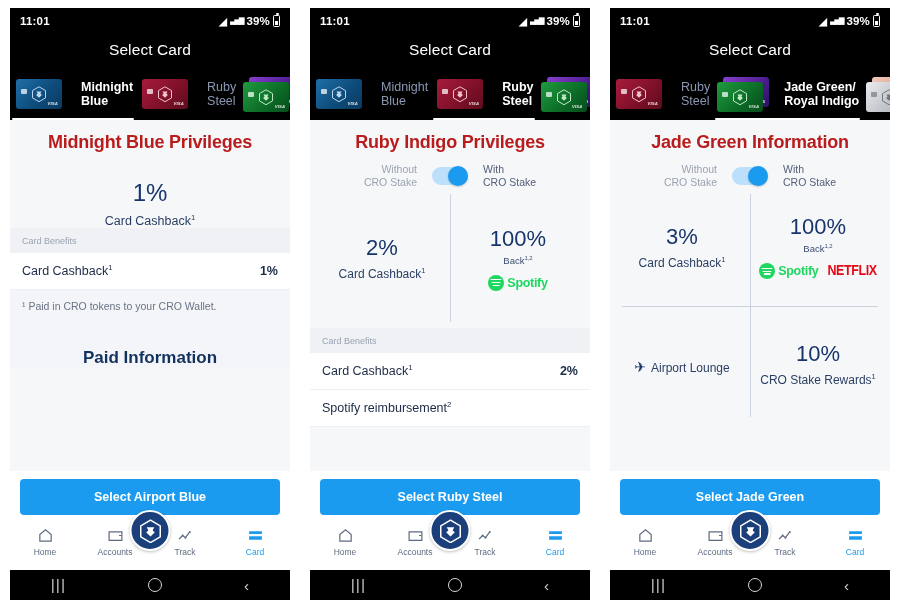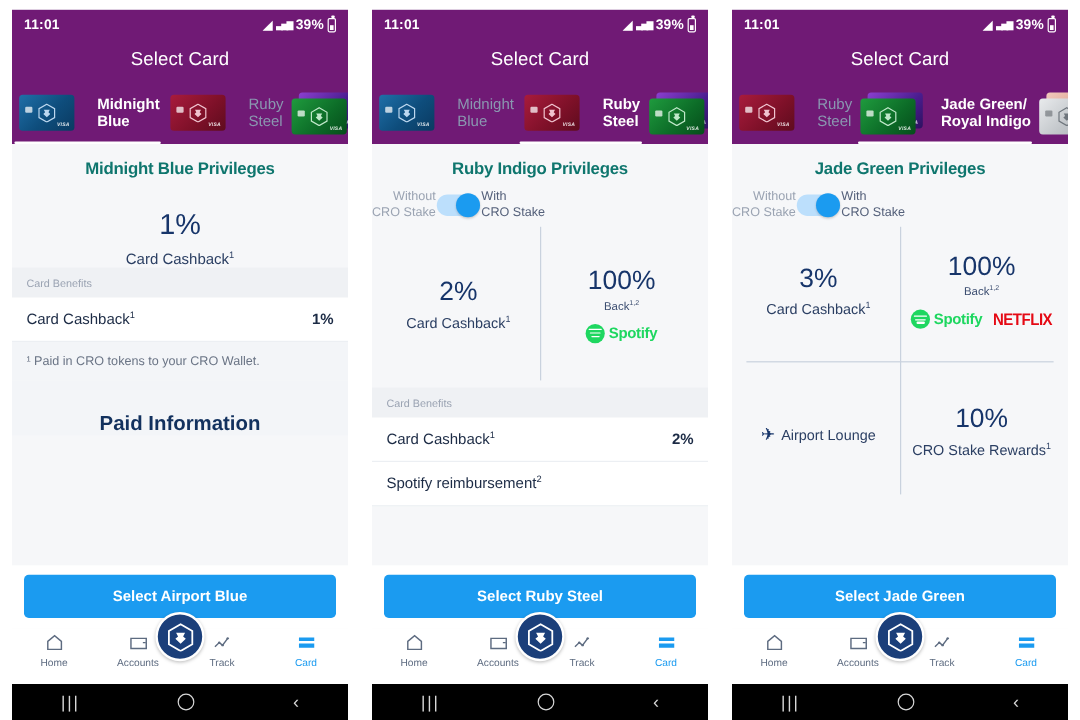--- a/index.html
+++ b/index.html
@@ -15,21 +15,21 @@
     background: #ffffff; overflow: hidden;
     padding: 8px 10px 0 10px;
   }
   .device {
     width: 280px; height: 592px; position: relative;
     background: #f6f7f9; overflow: hidden;
     display: flex; flex-direction: column;
   }
 
   
-  .hdr { background: #701a75; color: #fff; flex: 0 0 auto; }
+  .hdr { background: #000000; color: #fff; flex: 0 0 auto; }
   .statusbar {
     height: 26px; display: flex; align-items: center;
     padding: 0 10px; font-size: 11.5px; font-weight: bold;
     letter-spacing: .2px;
   }
   .sb-time { flex: 0 0 auto; }
   .sb-right { margin-left: auto; display: flex; align-items: center; gap: 3px; }
   .sb-pct { font-size: 11.5px; font-weight: bold; }
   .batt {
     width: 7px; height: 12px; border: 1.3px solid #fff; border-radius: 1.5px;
@@ -92,28 +92,28 @@
   .cc.indigo { background: linear-gradient(135deg,#8b3fd0 0%,#4a1d8f 60%,#2d1160 100%); left: 7px; top: 0px; }
   .cc.jade { background: linear-gradient(135deg,#1f9b3e 0%,#0c6b27 60%,#064d1b 100%); left: 1px; top: 5px; }
   .cc.rose { background: linear-gradient(135deg,#f2c9bd 0%,#d9a08c 60%,#c78a74 100%); left: 7px; top: 0px; }
   .cc.silver { background: linear-gradient(135deg,#e9ebed 0%,#c3c7cb 55%,#a8adb3 100%); left: 1px; top: 5px; }
   .cc.rose .chip, .cc.silver .chip { background: rgba(90,95,100,.55); }
   .cc.rose .visa, .cc.silver .visa { color: rgba(90,95,100,.7); }
 
   
   .body { flex: 1 1 auto; background: #f6f7f9; position: relative; overflow: hidden; }
   .panel-title {
-    text-align: center; color: #0f766e; font-size: 14px; font-weight: bold;
+    text-align: center; color: #b91c1c; font-size: 18px; font-weight: bold;
     padding: 12px 0 0 0; letter-spacing: -.2px;
   }
 
   
   .togrow {
-    display: flex; align-items: center; 
-    gap: 1px; padding: 10px 0 0 0;
+    display: flex; align-items: center; justify-content: center;
+    gap: 15px; padding: 10px 0 0 0;
   }
   .togtxt { font-size: 10.5px; line-height: 12.5px; color: #9aa3b2; }
   .togtxt.right { color: #54607a; text-align: left; }
   .togtxt.left { text-align: right; }
   .switch {
     width: 36px; height: 18px; border-radius: 10px;
     background: #bcdffc; position: relative; flex: 0 0 auto;
   }
   .switch .knob {
     position: absolute; right: 0px; top: -1px; width: 20px; height: 20px;
@@ -577,21 +577,21 @@
                       <path d="M11 11h10l-2.2 4.2 3 2.6-5.8 5.6-5.8-5.6 3-2.6z" fill="#6f767d"></path>
                     </svg></span>
                   <span class="visa">VISA</span>
                 </div>
               </div>
               <span class="underline"></span>
             </div>
           </div>
         </div>
         <div class="body">
-          <div class="panel-title">Jade Green Privileges</div>
+          <div class="panel-title">Jade Green Information</div>
           <div class="togrow">
             <div class="togtxt left">Without<br>CRO Stake</div>
             <div class="switch">
               <span class="knob"></span>
             </div>
             <div class="togtxt right">With<br>CRO Stake</div>
           </div>
           <div class="grid two" style="position: relative; height: 235px; grid-template-rows: 1fr 1fr;">
             <div class="cell">
               <div class="num">3%</div>

